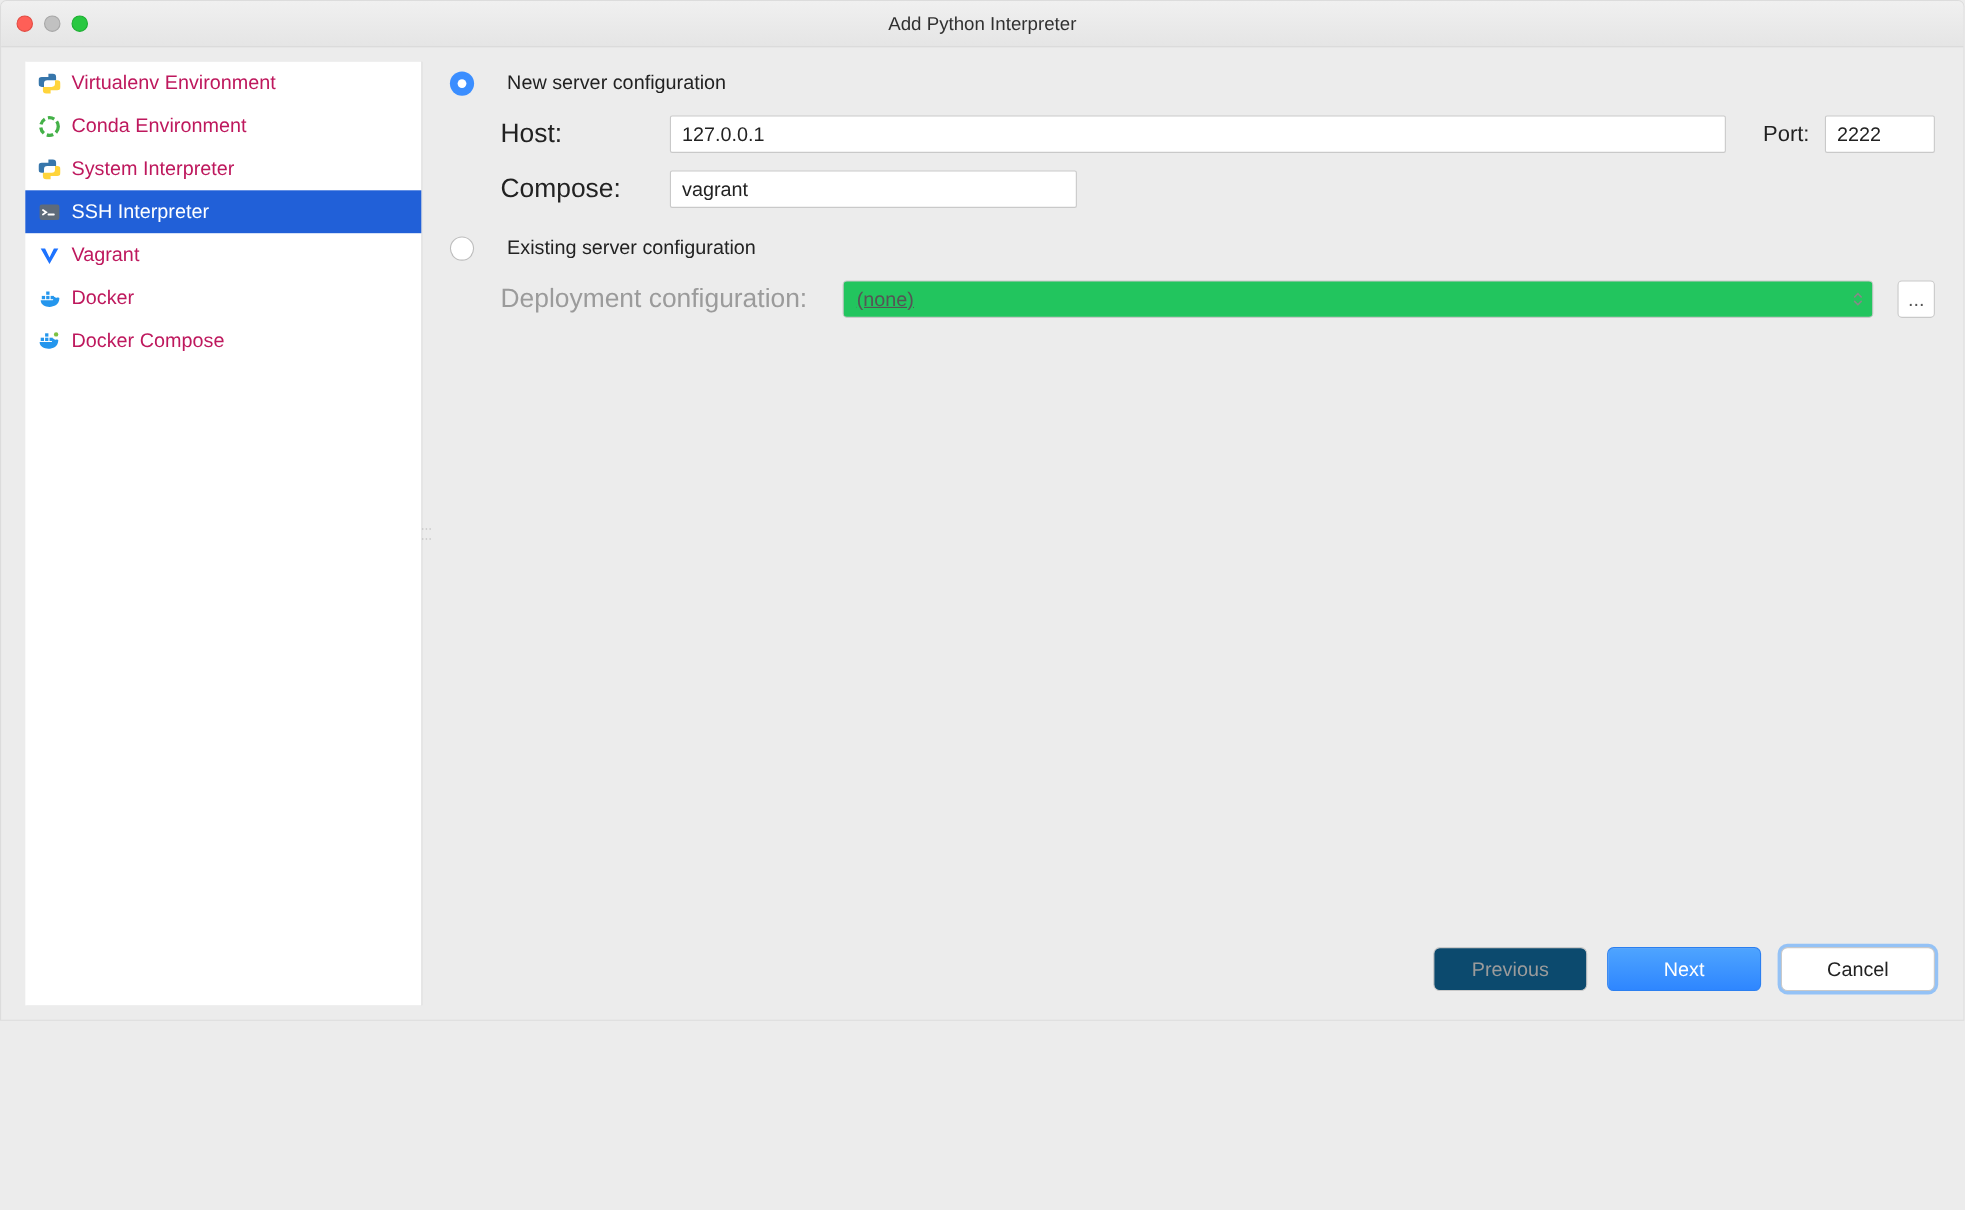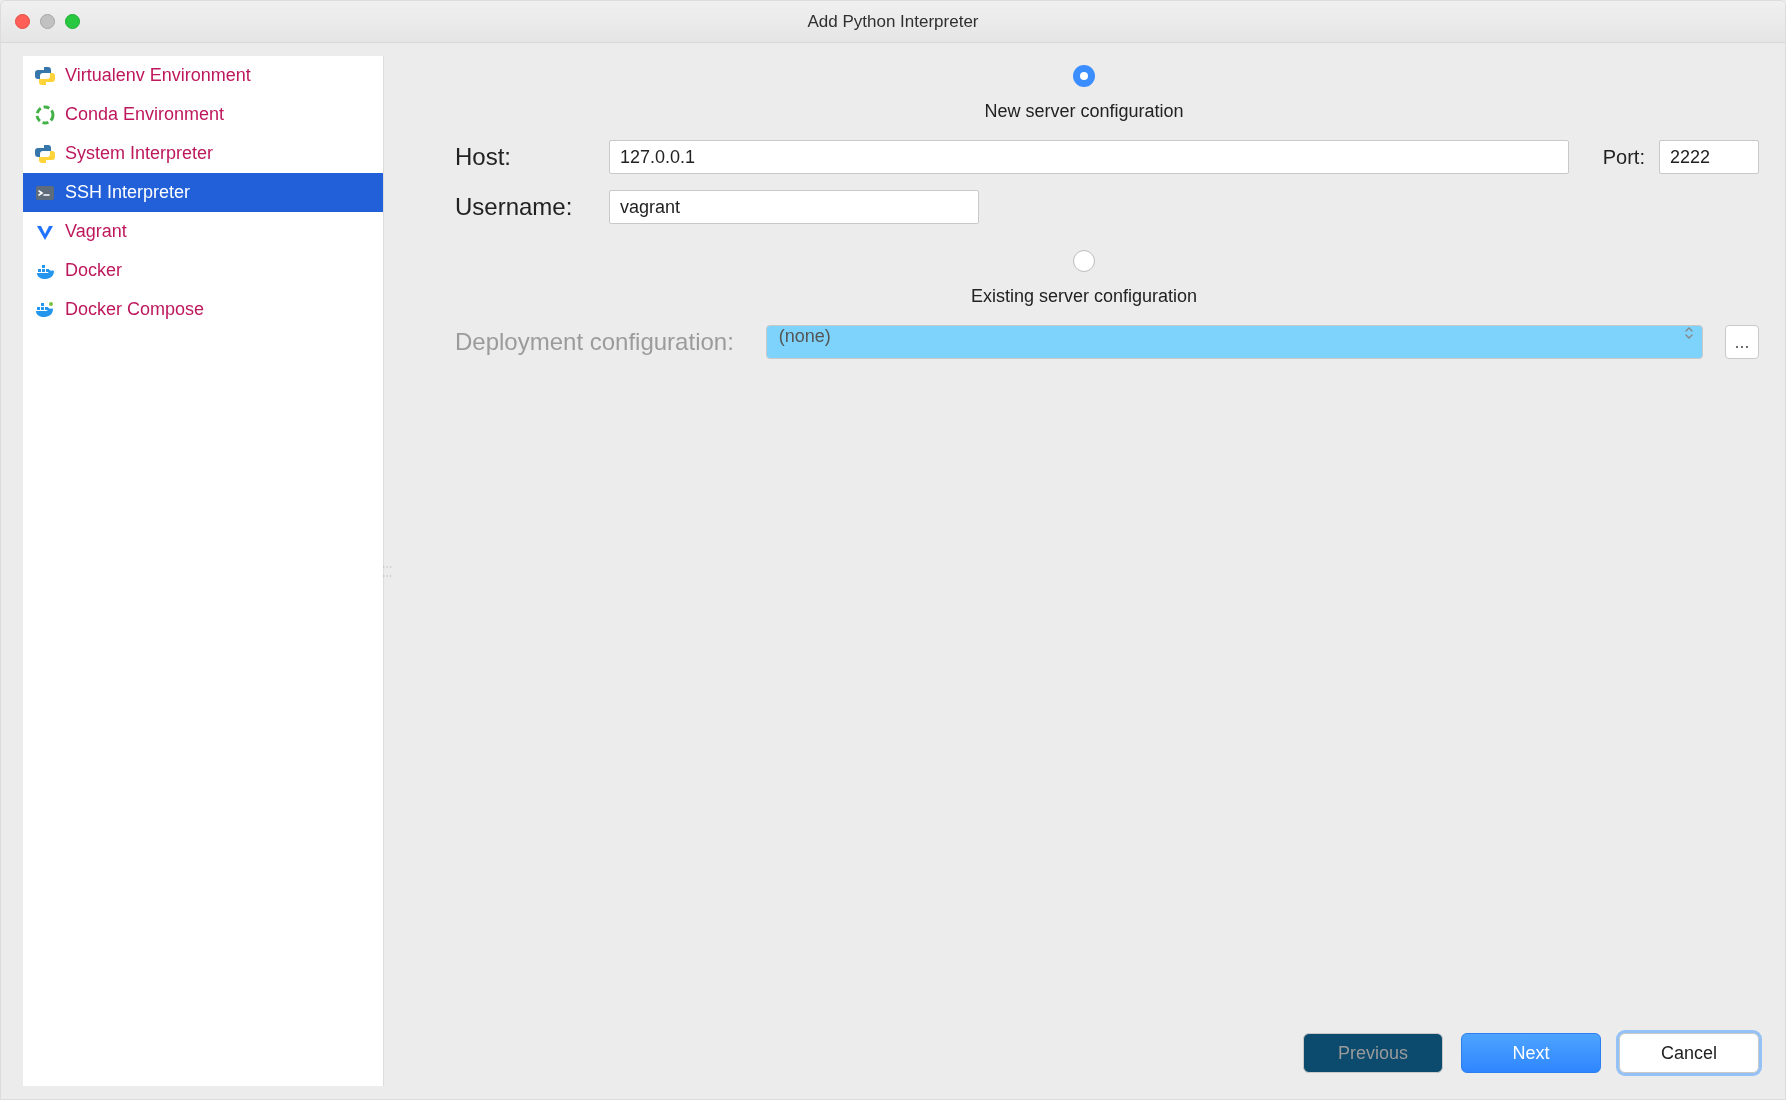--- a/index.html
+++ b/index.html
@@ -8,21 +8,21 @@
     font-family: -apple-system, "Helvetica Neue", Arial, sans-serif;
     font-size: 17px;
     background: #ececec;
     color: #222;
     width: 1786px;
     height: 1100px;
     transform-origin: top left;
   }
   .window {
     width: 1786px;
-    height: 1100px;
+    height: 928px;
     background: #ececec;
     display: flex;
     flex-direction: column;
     border: 1px solid #dcdcdc;
     border-radius: 6px 6px 0 0;
     overflow: hidden;
   }
   .titlebar {
     height: 42px;
     background: linear-gradient(#f0f0f0, #e5e5e5);
@@ -80,25 +80,23 @@
     margin-top: 13px;
     margin-bottom: 13px;
   }
   .main {
     flex: 1;
     padding: 18px 26px 0 18px;
     position: relative;
   }
   .radio-row {
     display: flex;
-    align-items: center;
-    gap: 14px;
+    gap: 30px;
     margin-bottom: 18px;
     margin-top: 4px;
-    flex-direction: column;
   }
   .radio {
     width: 22px; height: 22px; border-radius: 50%;
     border: 1px solid #bdbdbd; background:#fff;
     display:flex; align-items:center; justify-content:center;
   }
   .radio.selected {
     border: none;
     background: #3b8eff;
   }
@@ -115,23 +113,23 @@
   .form-label.disabled { color:#9b9b9b; width:auto; margin-right:18px; }
   input.text {
     height: 34px; border:1px solid #c9c9c9; background:#fff;
     padding: 0 10px; font-size:18px; color:#222; border-radius:2px;
   }
   .host-input { flex:1; }
   .port-label { font-size:20px; margin-left:20px; }
   .port-input { width: 100px; }
   .user-input { width: 370px; }
   .dropdown {
-    flex:1; height:34px; border:1px solid #c9c9c9; background:#7dd3fc;
-    border-radius:4px; display:flex; justify-content:space-between;
-    padding:0 8px 0 12px; font-size:18px; color:#555;
+    flex:1; height:34px; border:1px solid #c9c9c9; background:#22c55e;
+    border-radius:4px; display:flex; align-items:center; justify-content:space-between;
+    padding:0 8px 0 12px; font-size:18px; color:#555;text-decoration:underline;
   }
   .dropdown .chev { color:#777; font-size:12px; line-height:1; display:flex; flex-direction:column; gap:0; }
   .browse-btn {
     width:34px; height:34px; border:1px solid #c9c9c9; background:#fff; border-radius:4px;
     display:flex; align-items:center; justify-content:center; font-size:18px; color:#555;
     margin-left:8px;
   }
   .footer {
     position:absolute; bottom:26px; right:26px;
     display:flex; gap:18px;
@@ -245,21 +243,21 @@
       </div>
 
       <div class="form-row">
         <span class="form-label">Host:</span>
         <input class="text host-input" value="127.0.0.1" style="">
         <span class="port-label">Port:</span>
         <input class="text port-input" value="2222" style="">
       </div>
 
       <div class="form-row">
-        <span class="form-label">Username:</span>
+        <span class="form-label">Compose:</span>
         <input class="text user-input" value="vagrant" style="">
       </div>
 
       <div class="radio-row" style="margin-top:26px;">
         <div class="radio"></div>
         <span class="radio-label">Existing server configuration</span>
       </div>
 
       <div class="form-row">
         <span class="form-label disabled">Deployment configuration:</span>

